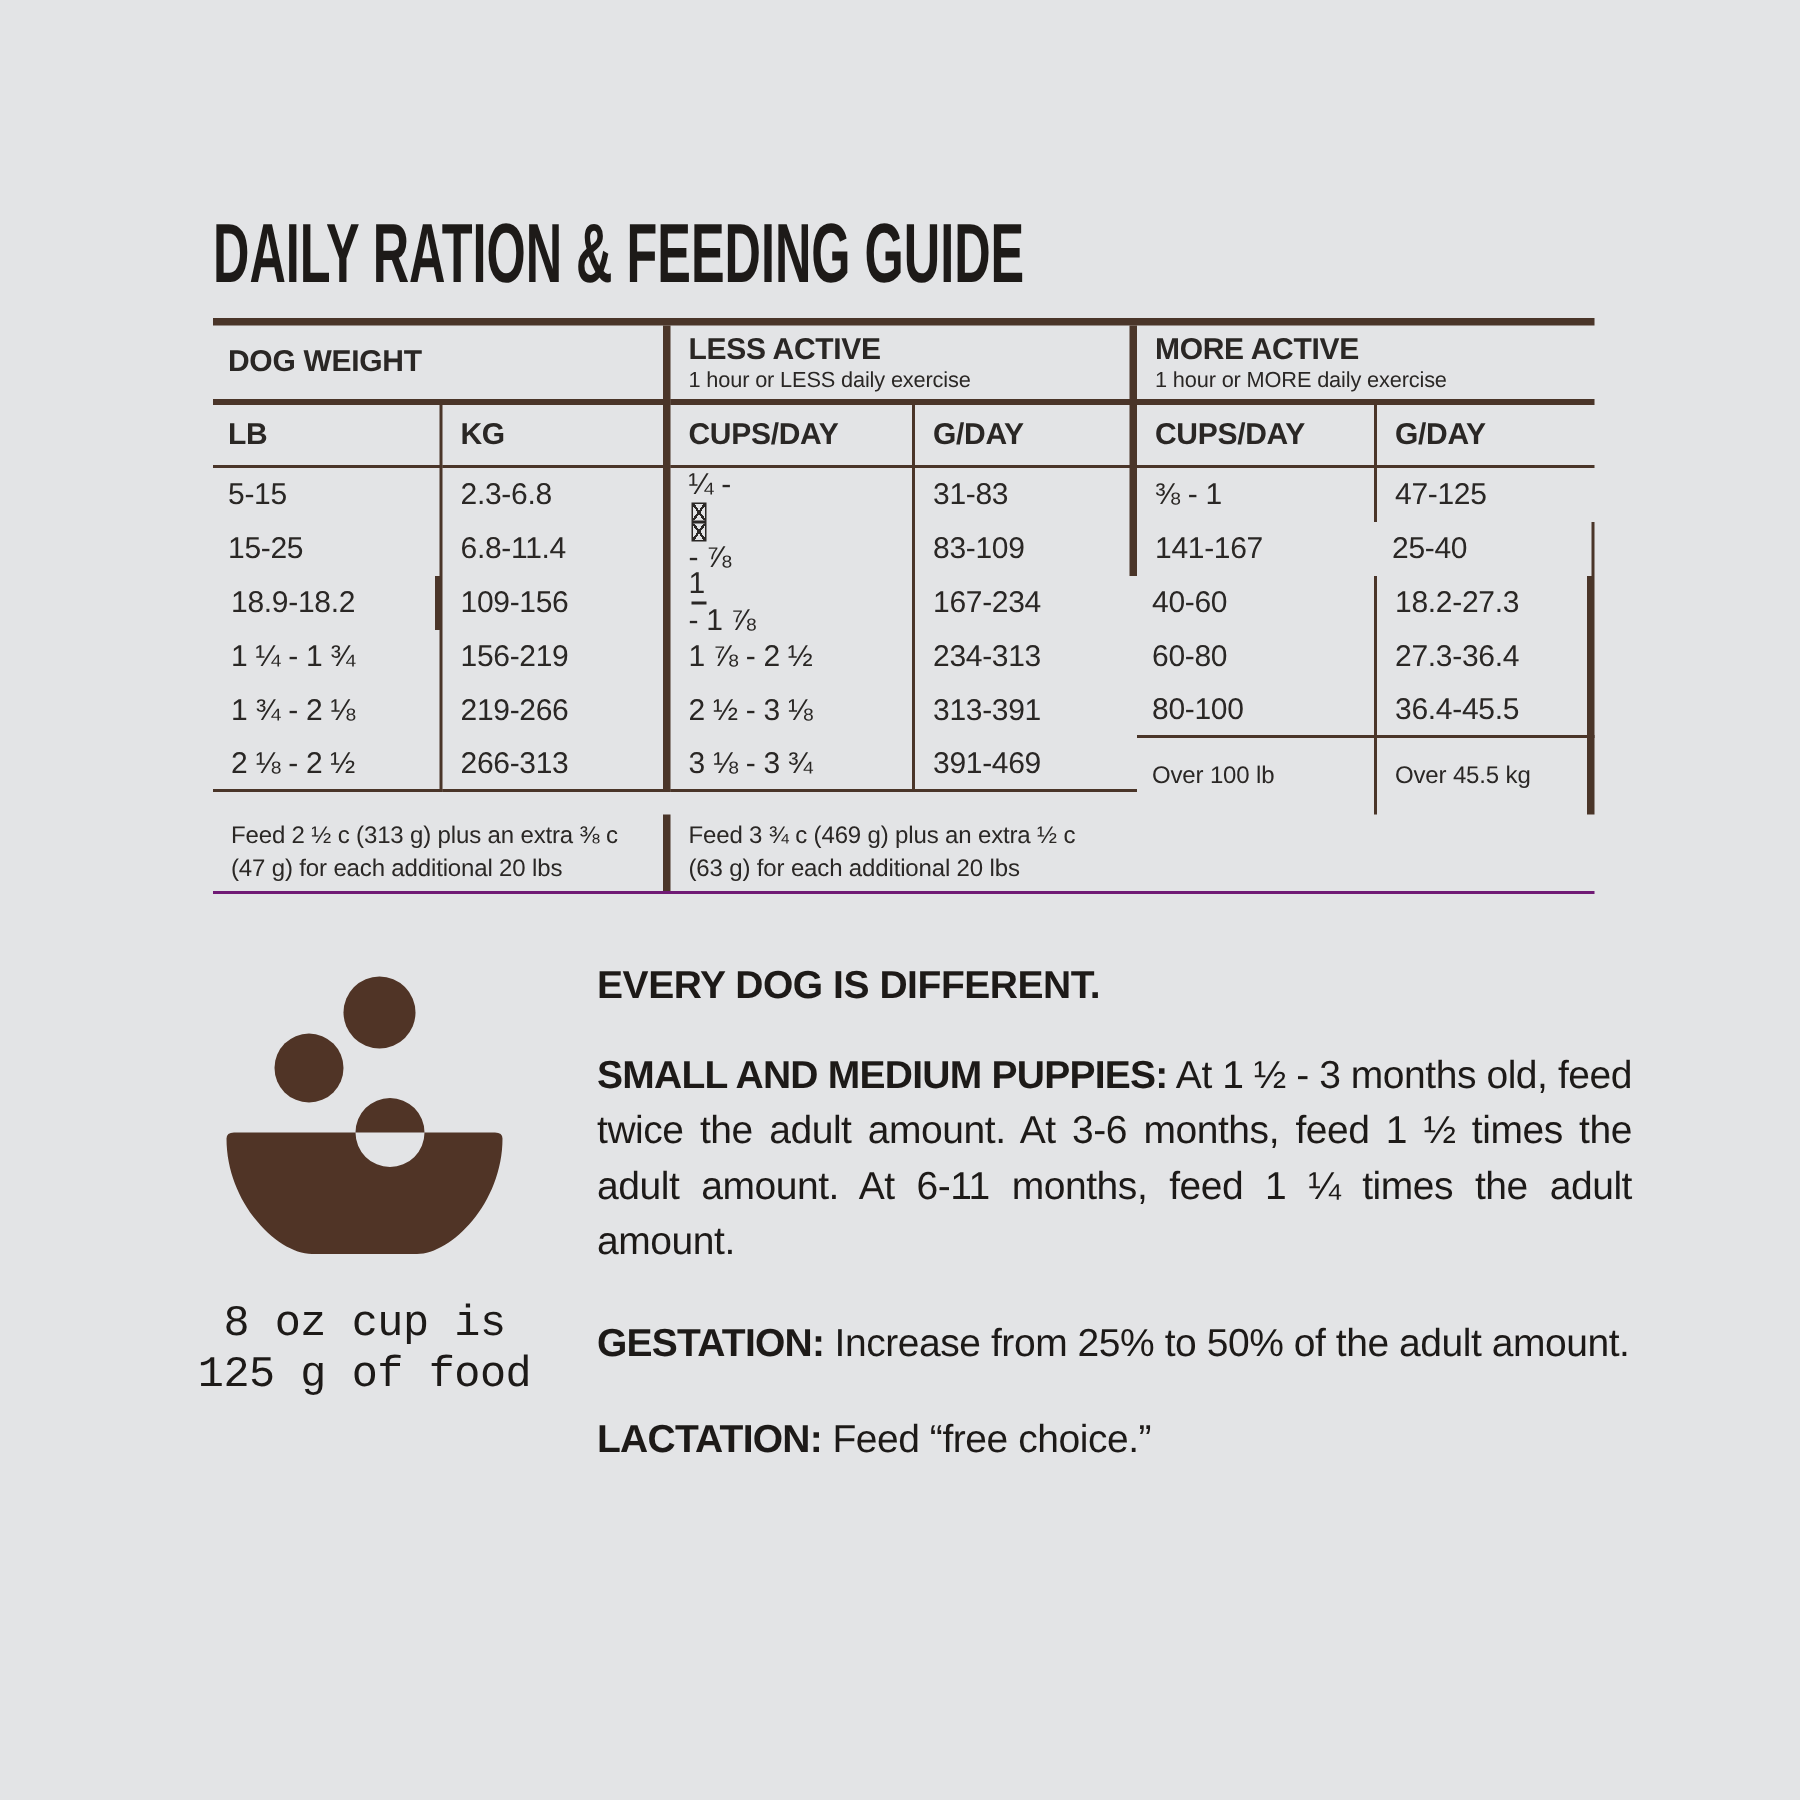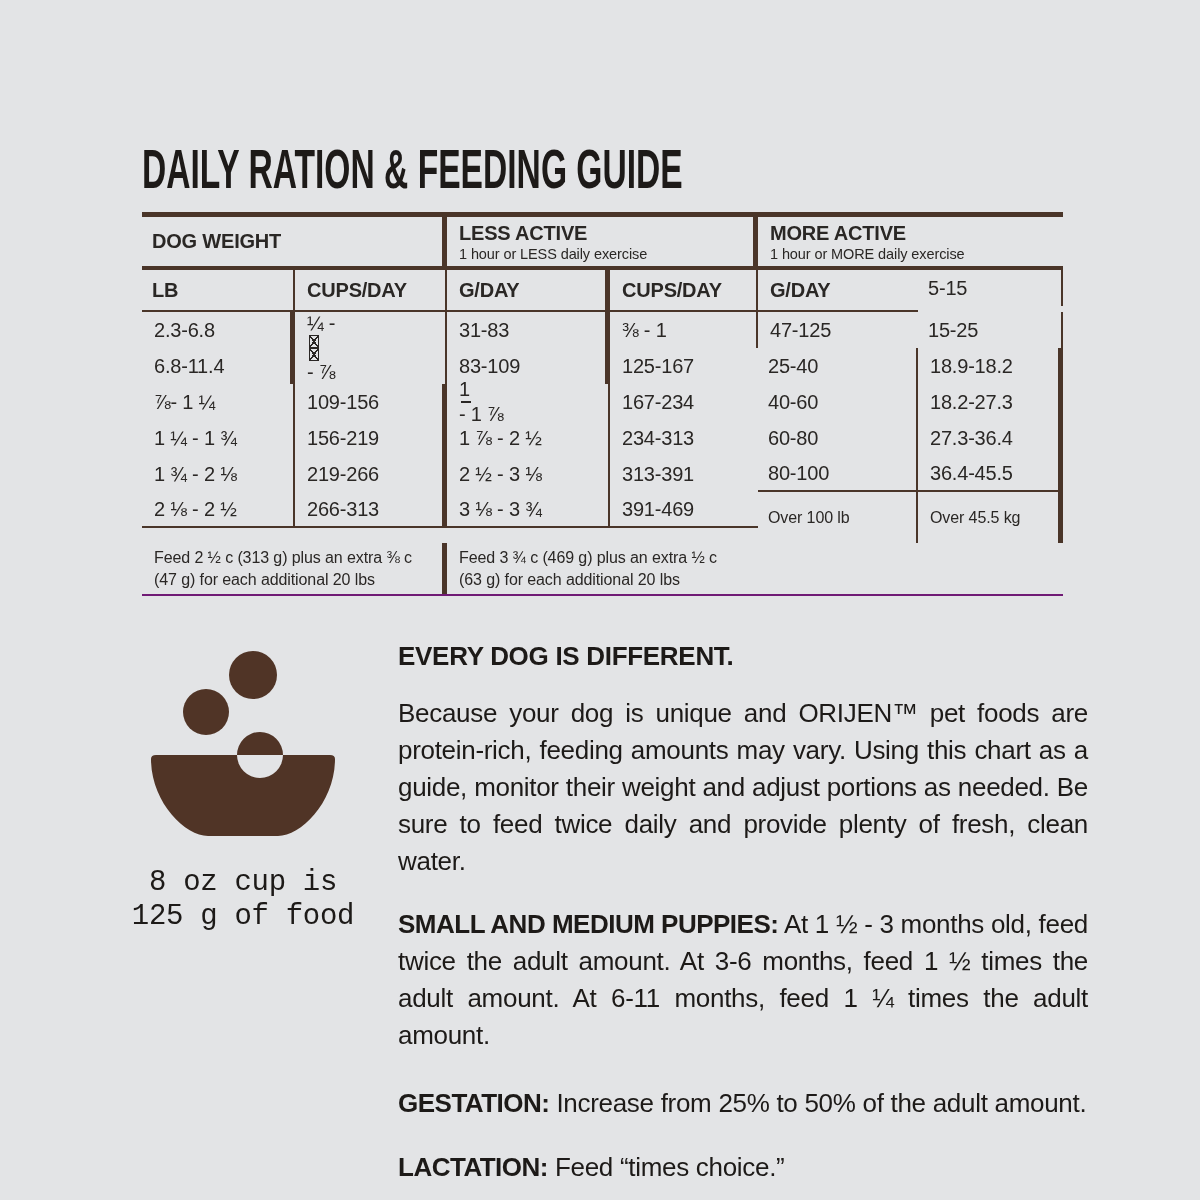--- a/index.html
+++ b/index.html
@@ -91,41 +91,41 @@
     <div class="cell gh span2 v-thick">
       <div class="g-title">LESS ACTIVE</div>
       <div class="g-sub">1 hour or LESS daily exercise</div>
     </div>
     <div class="cell gh span2">
       <div class="g-title">MORE ACTIVE</div>
       <div class="g-sub">1 hour or MORE daily exercise</div>
     </div>
 
     <div class="cell first ch v-thin">LB</div>
+    <div class="cell ch v-thick">KG</div>
     <div class="cell ch v-thin">CUPS/DAY</div>
     <div class="cell ch v-thick">G/DAY</div>
     <div class="cell ch v-thin">CUPS/DAY</div>
     <div class="cell ch">G/DAY</div>
 
     <div class="cell first dr v-thin">5-15</div>
     <div class="cell dr v-thick">2.3-6.8</div>
     <div class="cell dr v-thin">¼ - <span class="tofu"></span></div>
     <div class="cell dr v-thick">31-83</div>
     <div class="cell dr v-thin">⅜ - 1</div>
     <div class="cell dr">47-125</div>
 
     <div class="cell first dr v-thin">15-25</div>
     <div class="cell dr v-thick">6.8-11.4</div>
     <div class="cell dr v-thin"><span class="tofu"></span> - ⅞</div>
     <div class="cell dr v-thick">83-109</div>
-    <div class="cell dr">125-167</div>
+    <div class="cell dr">141-167</div>
 
     <div class="cell first dr v-thin">25-40</div>
     <div class="cell dr v-thick">18.9-18.2</div>
-    <div class="cell dr v-thin">⅞- 1 ¼</div>
     <div class="cell dr v-thick">109-156</div>
     <div class="cell dr v-thin">1 <span class="tofu"></span> - 1 ⅞</div>
     <div class="cell dr">167-234</div>
 
     <div class="cell first dr v-thin">40-60</div>
     <div class="cell dr v-thick">18.2-27.3</div>
     <div class="cell dr v-thin">1 ¼ - 1 ¾</div>
     <div class="cell dr v-thick">156-219</div>
     <div class="cell dr v-thin">1 ⅞ - 2 ½</div>
     <div class="cell dr">234-313</div>
@@ -157,19 +157,18 @@
       <path fill="#503426" fill-rule="evenodd" d="M8,109 Q8,105 13,105 L187,105 Q192,105 192,109
            C192,152 158,186 135,186 L65,186 C42,186 8,152 8,109 Z
            M140,105 a23,23 0 1,0 -46,0 a23,23 0 1,0 46,0 Z"></path>
     </svg>
   </div>
   <div class="cup-caption">8 oz cup is
 125 g of food</div>
 
   <div class="text-col">
     <h2>EVERY DOG IS DIFFERENT.</h2>
-    <p class="p-intro">Because your dog is unique and ORIJEN™ pet foods are protein-rich, feeding amounts may vary. Using this chart as a guide, monitor their weight and adjust portions as needed. Be sure to feed twice daily and provide plenty of fresh, clean water.</p>
     <p class="p-puppies"><b>SMALL AND MEDIUM PUPPIES:</b><span> At 1 ½ - 3 months old, feed twice the adult amount. At 3-6 months, feed 1 ½ times the adult amount. At 6-11 months, feed 1 ¼ times the adult amount.</span></p>
     <p class="p-gest"><b>GESTATION:</b><span> Increase from 25% to 50% of the adult amount.</span></p>
-    <p class="p-lact"><b>LACTATION:</b><span> Feed “times choice.”</span></p>
+    <p class="p-lact"><b>LACTATION:</b><span> Feed “free choice.”</span></p>
   </div>
 
 </div>
 
 </body></html>

